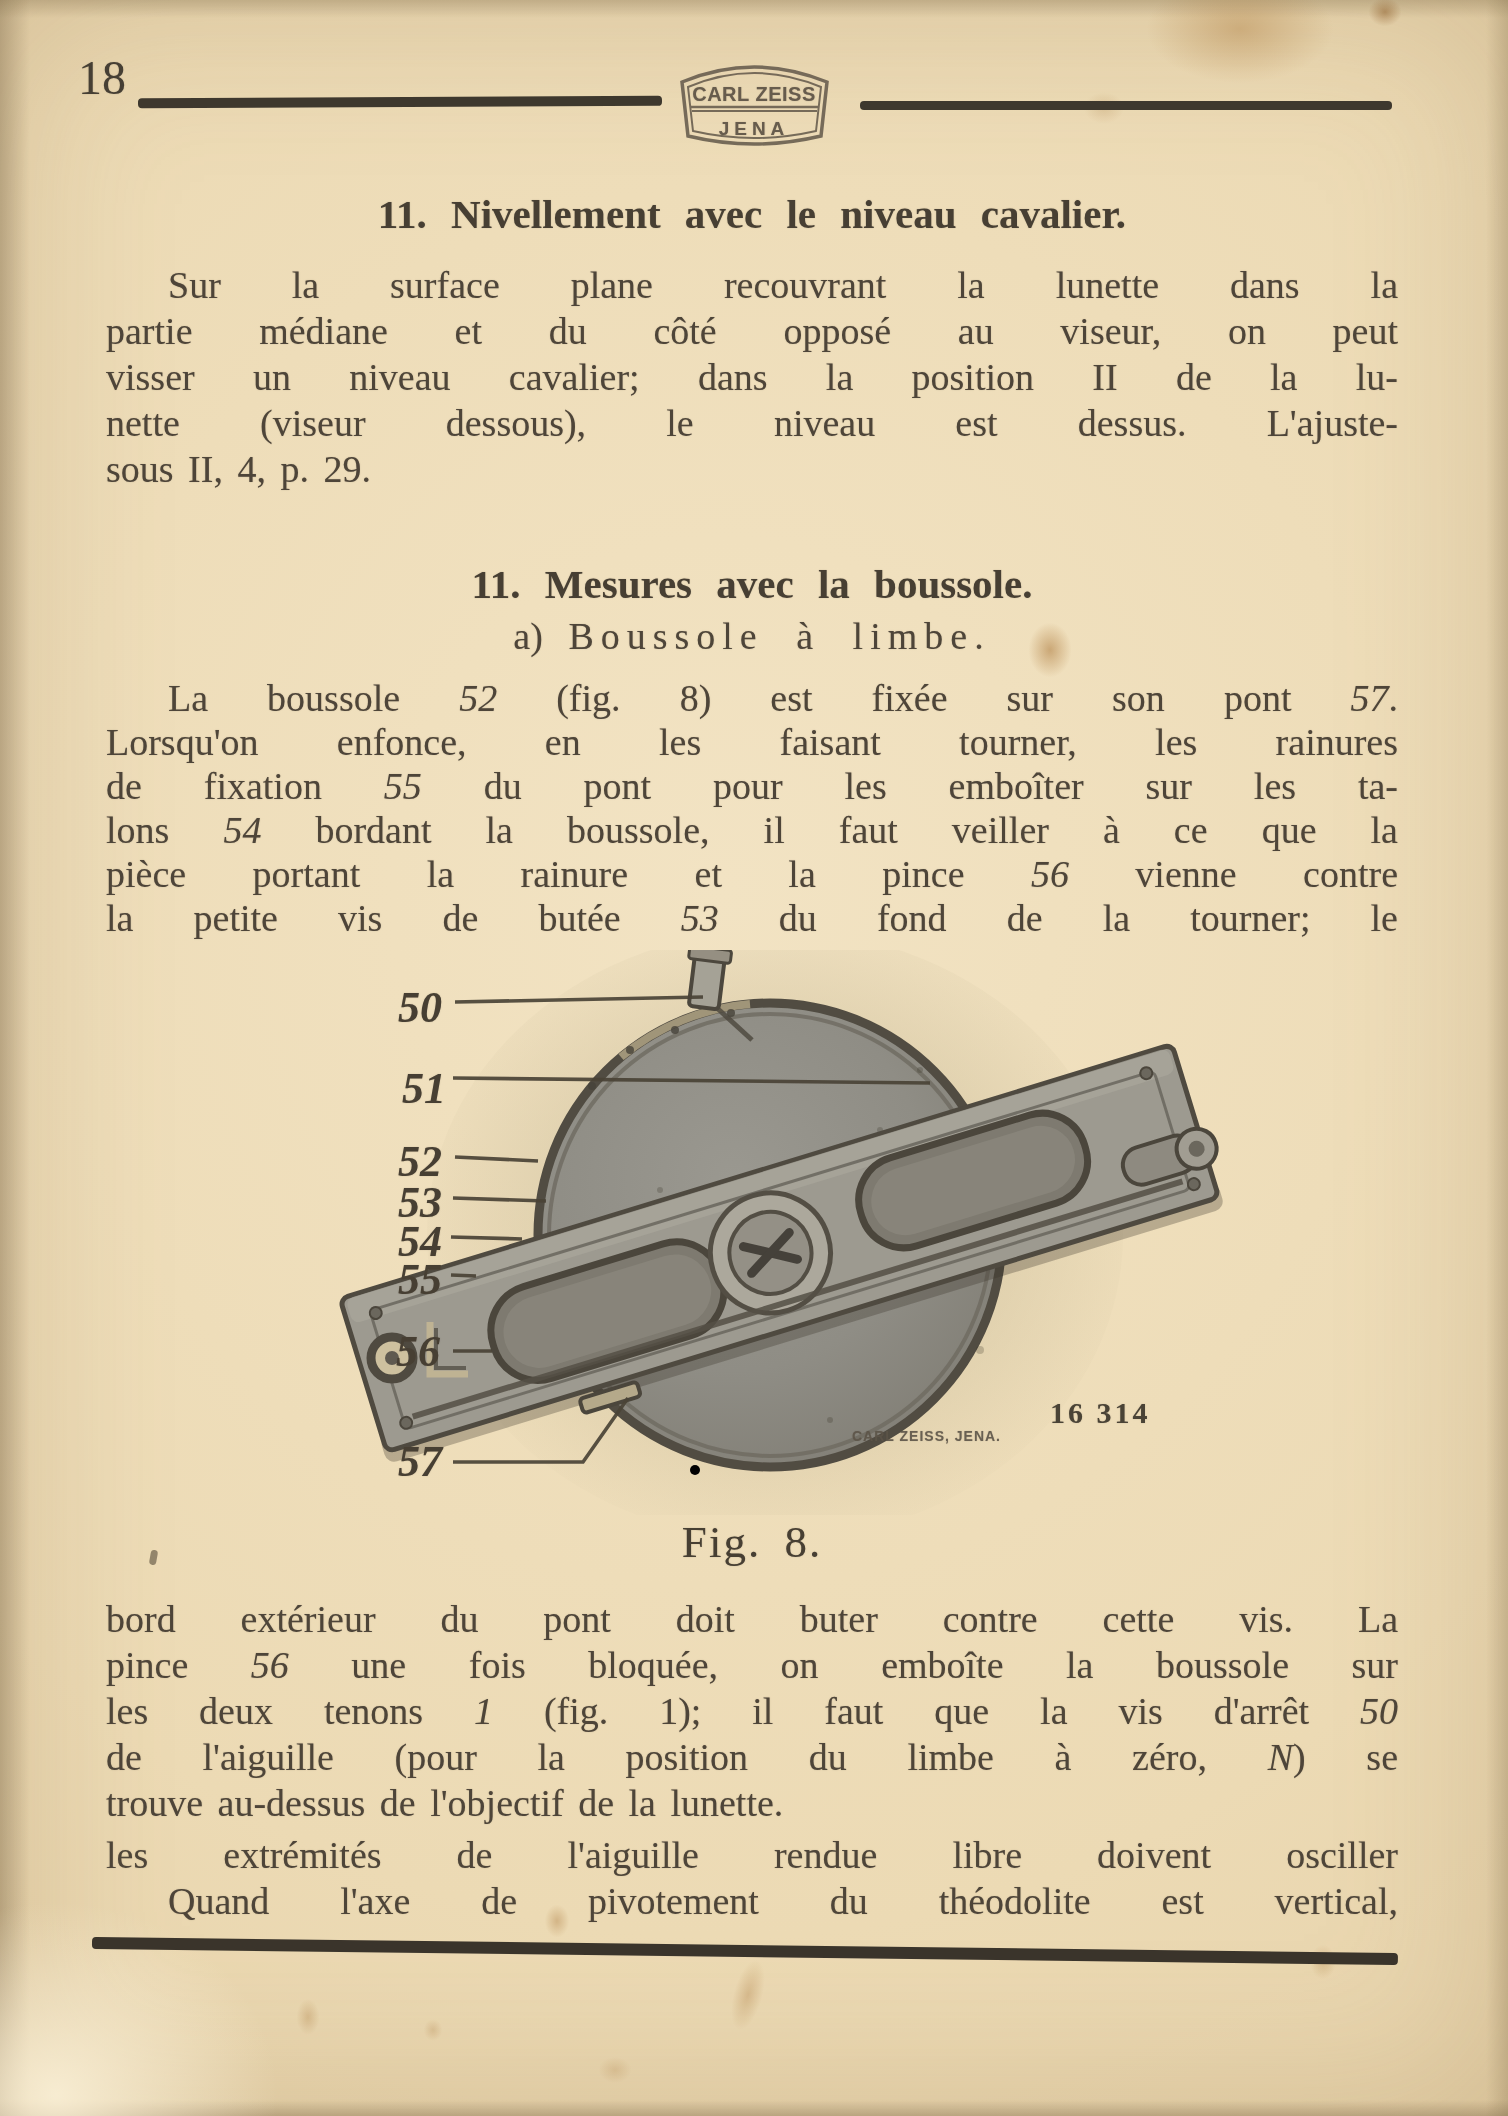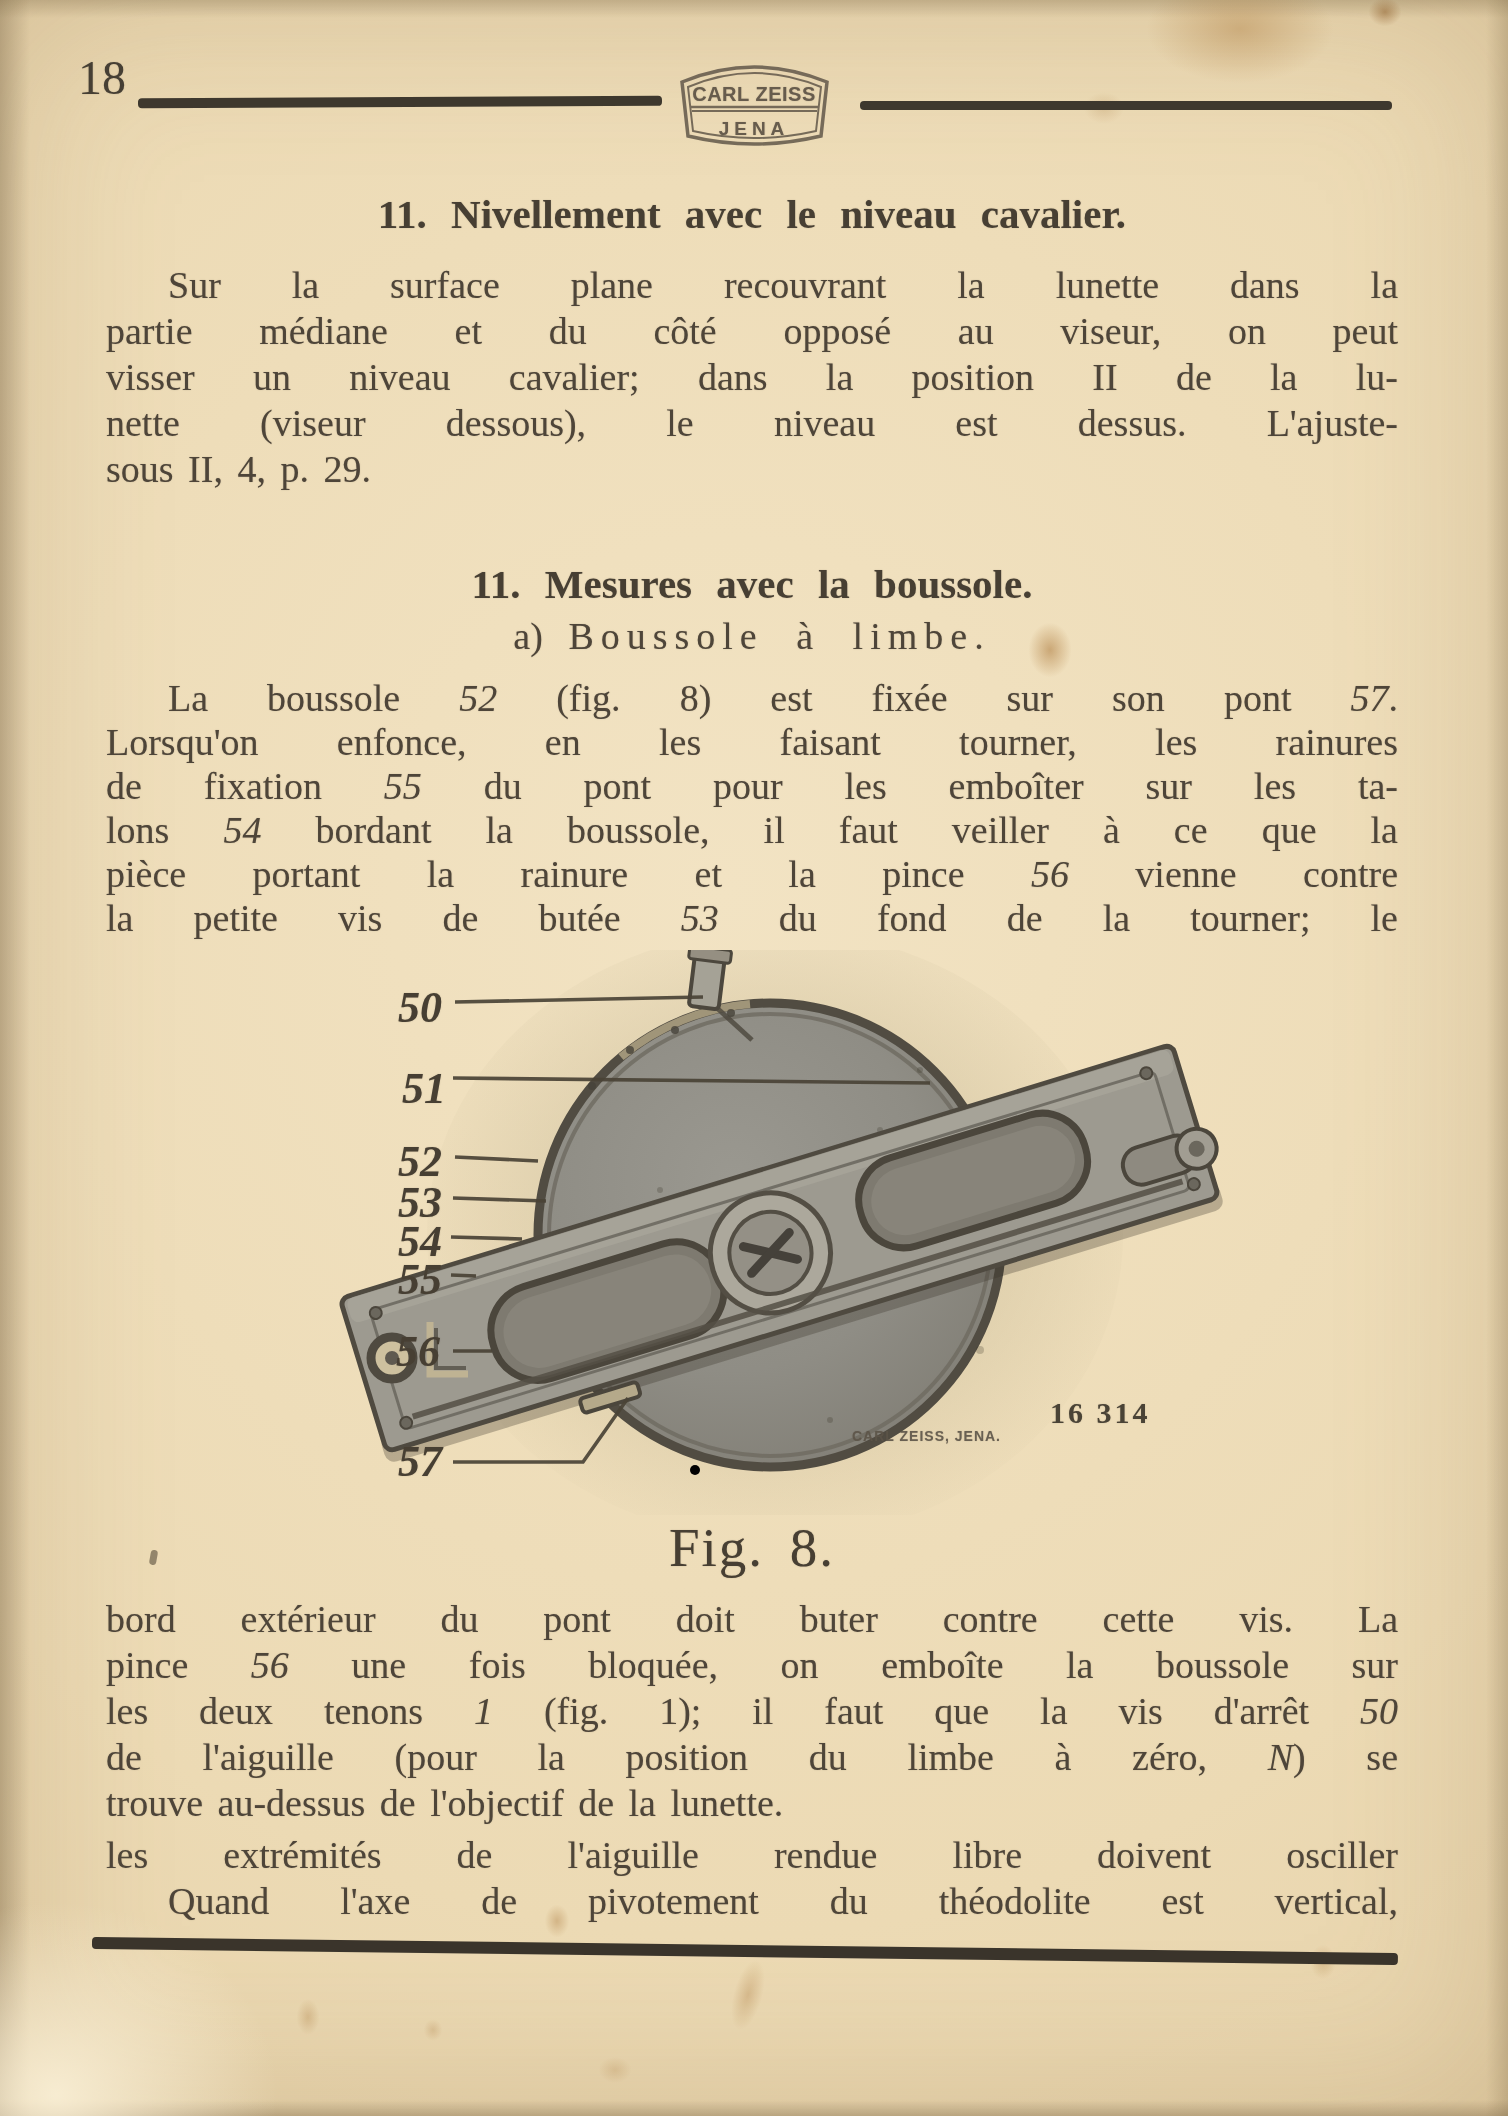--- a/index.html
+++ b/index.html
@@ -59,21 +59,21 @@
 
   .figure{position:absolute;left:280px;top:950px;width:1010px;height:565px;}
   .figure svg{position:absolute;left:0;top:0;}
   .flabel{position:absolute;font-style:italic;font-weight:bold;font-size:44px;color:#473f33;}
   .l50{left:118px;top:32px;}  .l51{left:122px;top:113px;}
   .l52{left:118px;top:186px;} .l53{left:118px;top:227px;}
   .l54{left:118px;top:266px;} .l55{left:118px;top:304px;}
   .l56{left:116px;top:376px;} .l57{left:118px;top:486px;}
   .refnum{position:absolute;left:770px;top:446px;font-weight:bold;font-size:30px;letter-spacing:3px;color:#4a4336;}
   .platetext{position:absolute;left:572px;top:478px;font-family:"Liberation Sans",sans-serif;font-weight:bold;font-size:14px;letter-spacing:1px;color:#5c5448;opacity:.9;}
-  .caption{position:absolute;left:106px;top:1516px;width:1292px;text-align:center;font-size:55px;letter-spacing:2px;word-spacing:10px;color:#473f33;}
+  .caption{position:absolute;left:106px;top:1516px;width:1292px;text-align:center;font-size:45px;letter-spacing:2px;word-spacing:10px;color:#473f33;}
 </style>
 </head>
 <body>
 
 <div class="page">
   <div class="vignette"></div>
   <div class="edge edge-left"></div>
   <div class="edge edge-top"></div>
   <div class="edge edge-right"></div>
   <div class="edge edge-bottom"></div>

